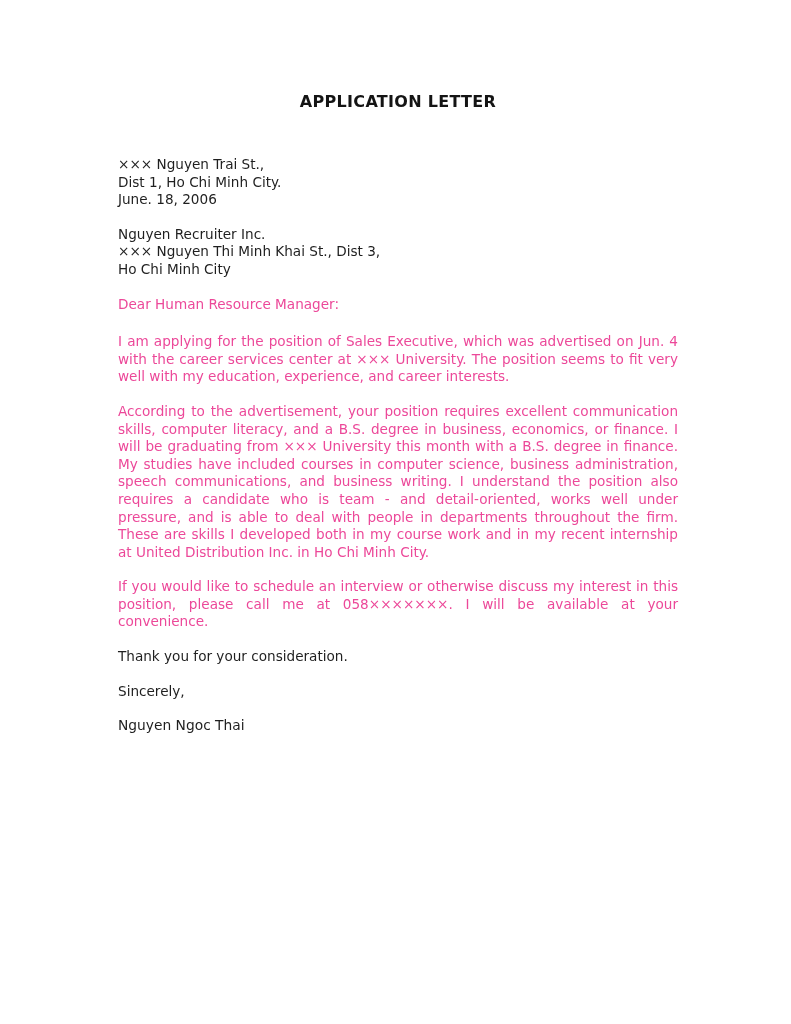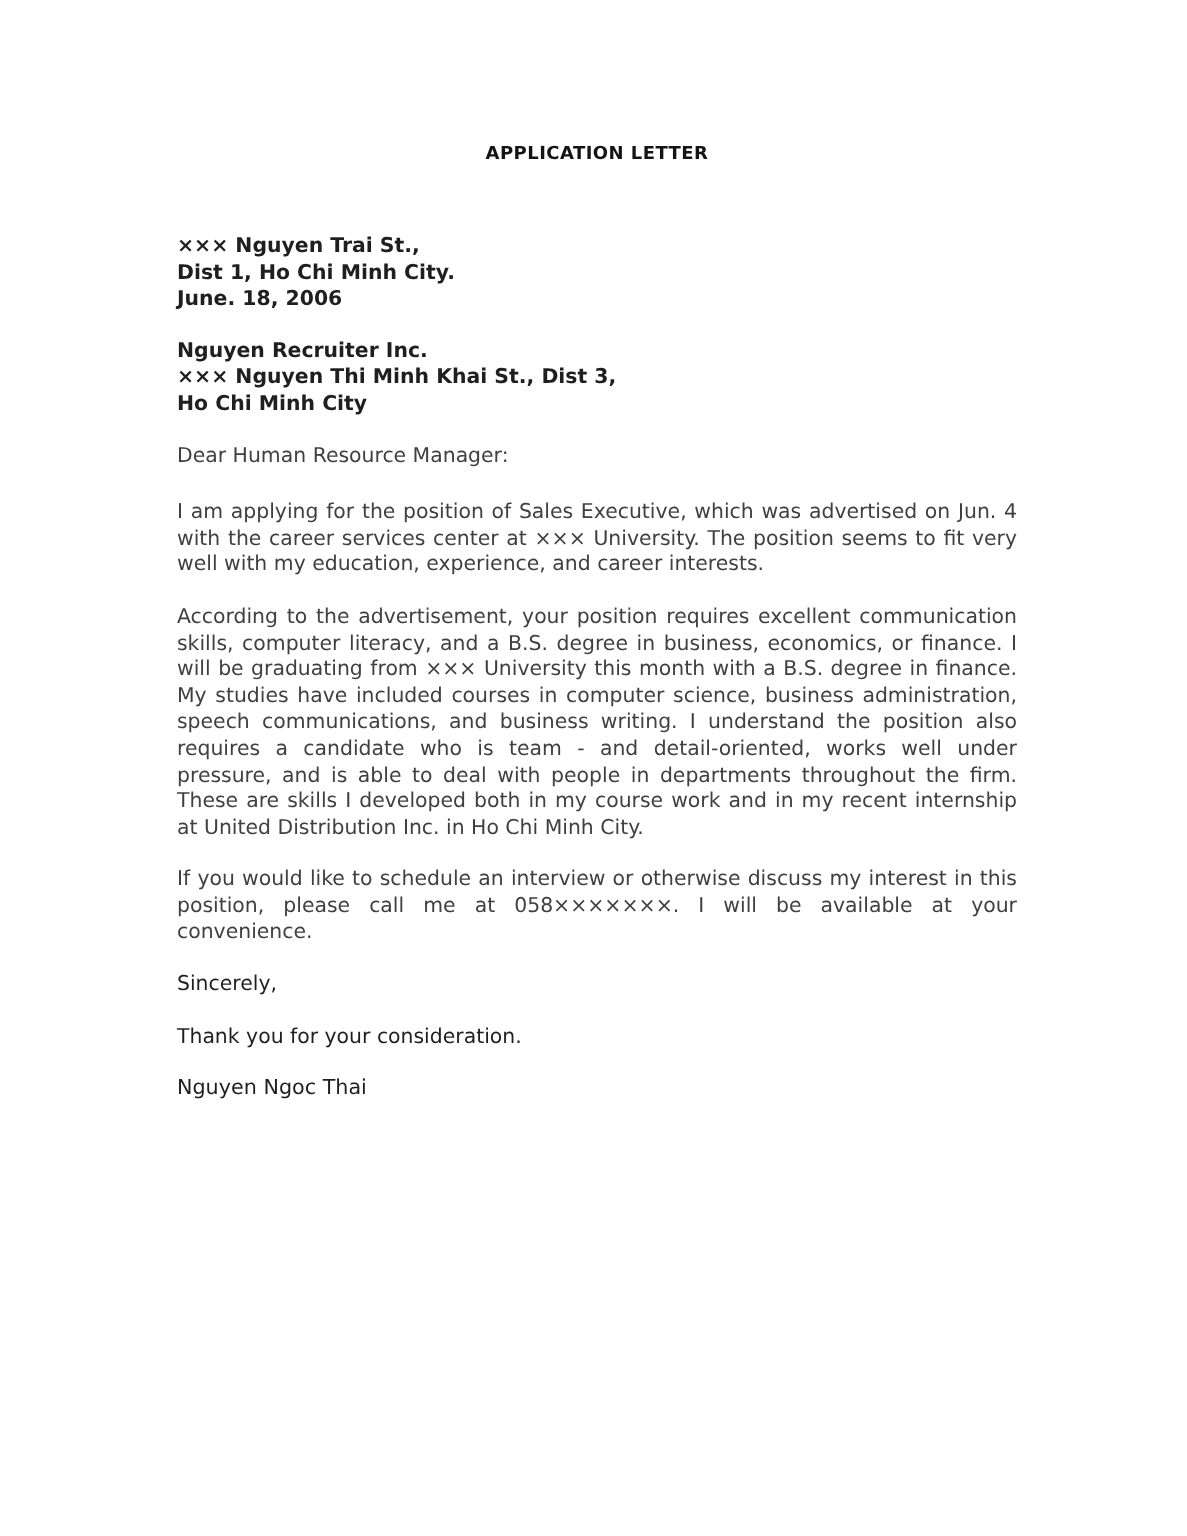--- a/index.html
+++ b/index.html
@@ -22,49 +22,48 @@
     background: #ffffff;
     box-sizing: border-box;
   }
   .letter {
     position: absolute;
     left: 118px;
     top: 92px;
     width: 560px;
   }
   .doc-title {
-    font-size: 12px;
+    font-size: 16px;
     font-weight: bold;
     text-align: center;
     letter-spacing: 0.3px;
     line-height: 20px;
     margin: 0 0 44px 0;
     color: #141414;
   }
   .block {
     font-size: 13.6px;
     line-height: 17.6px;
     margin: 0 0 17px 0;
     color: #1f1f1f;
   }
   .block.addr {
     text-align: left;
     white-space: normal;
   }
   .block .line {
     display: block;
-    font-weight: bold;
   }
   .para {
     font-size: 13.6px;
     line-height: 17.6px;
     margin: 15px 0 17px 0;
     text-align: justify;
     text-justify: inter-word;
-    color: #404040;
+    color: #ec4899;
   }
   .para.ragged {
     text-align: left;
   }
   .salutation {
     margin-bottom: 20px;
   }
   .closing {
     font-size: 13.6px;
     line-height: 17.6px;
@@ -100,20 +99,20 @@
 
     <p class="para ragged salutation">Dear Human Resource Manager:</p>
 
     <p class="para">I am applying for the position of Sales Executive, which was advertised on Jun. 4 with the career services center at ××× University. The position seems to fit very well with my education, experience, and career interests.</p>
 
     <p class="para">According to the advertisement, your position requires excellent communication skills, computer literacy, and a B.S. degree in business, economics, or finance. I will be graduating from ××× University this month with a B.S. degree in finance. My studies have included courses in computer science, business administration, speech communications, and business writing. I understand the position also requires a candidate who is team - and detail-oriented, works well under pressure, and is able to deal with people in departments throughout the firm. These are skills I developed both in my course work and in my recent internship at United Distribution Inc. in Ho Chi Minh City.</p>
 
 
     <p class="para">If you would like to schedule an interview or otherwise discuss my interest in this position, please call me at 058×××××××. I will be available at your convenience.</p>
 
+    <p class="closing">Thank you for your consideration.</p>
+
     <p class="closing">Sincerely,</p>
-
-    <p class="closing">Thank you for your consideration.</p>
 
     <p class="signature">Nguyen Ngoc Thai</p>
 
   </div>
 </div>
 
 </body></html>

